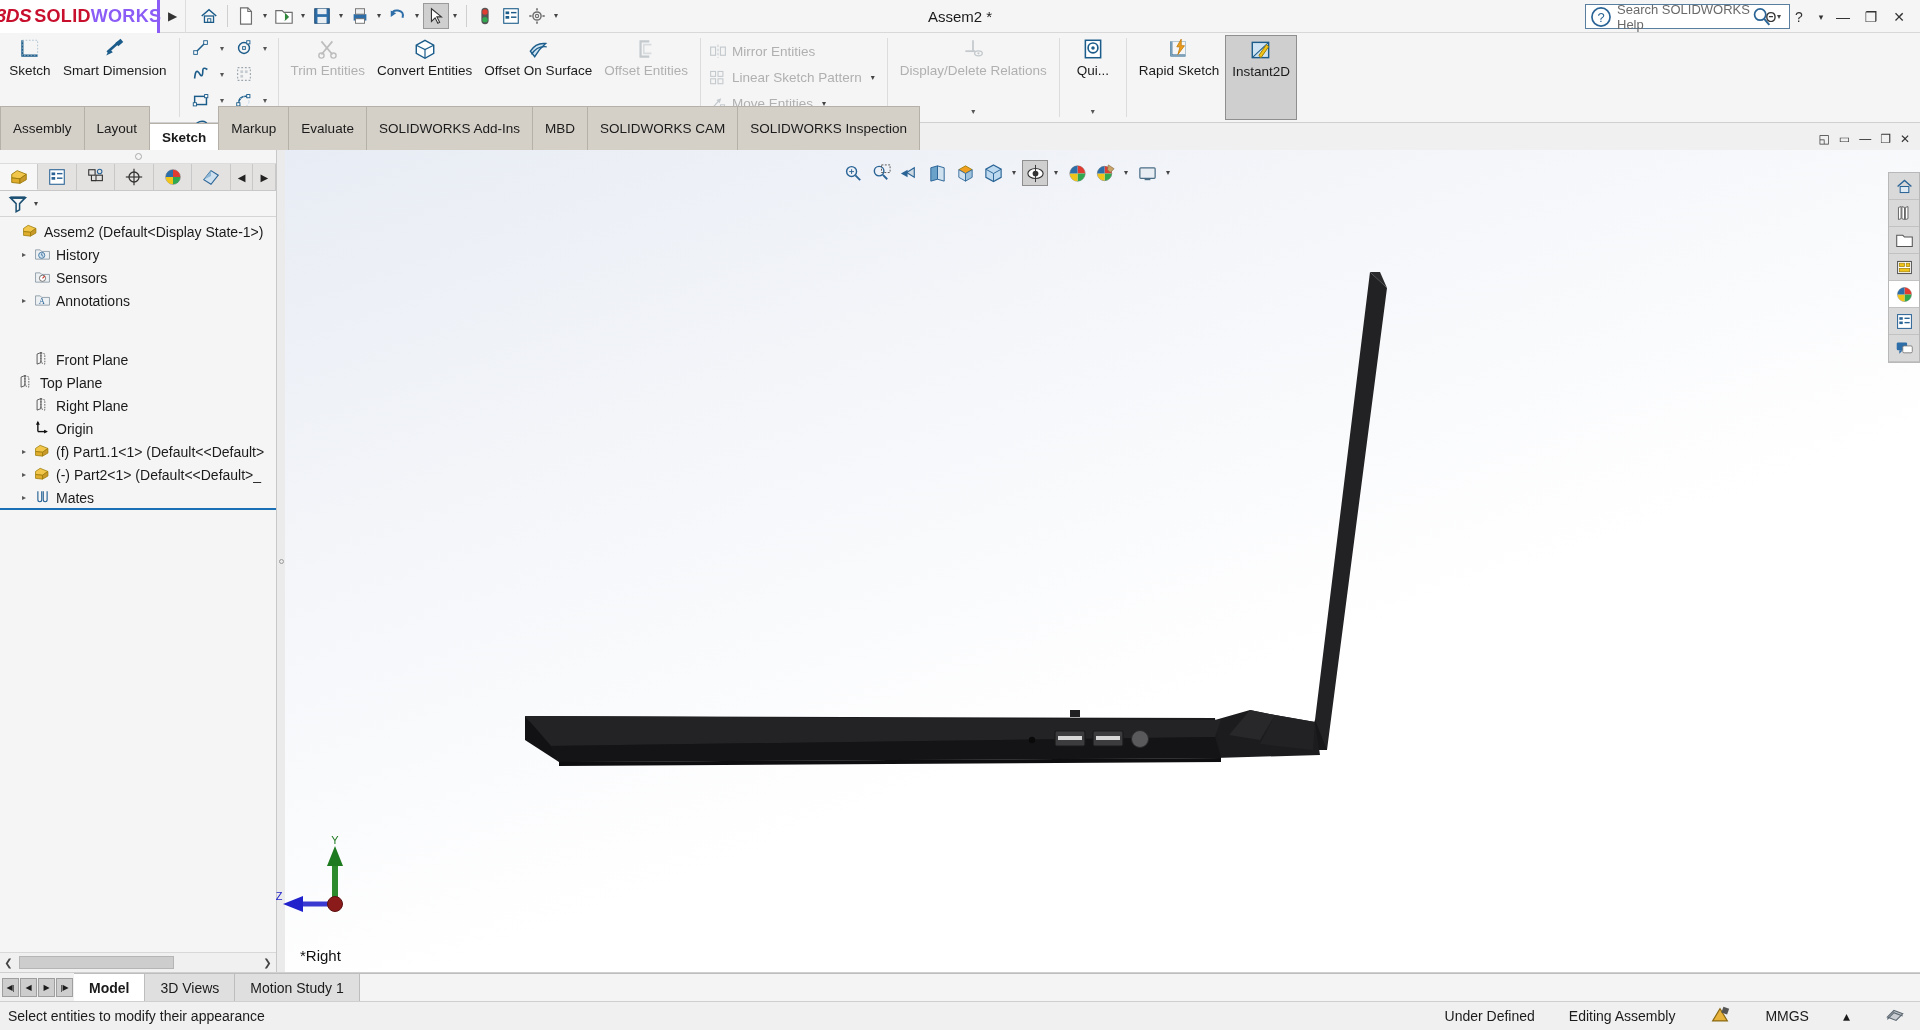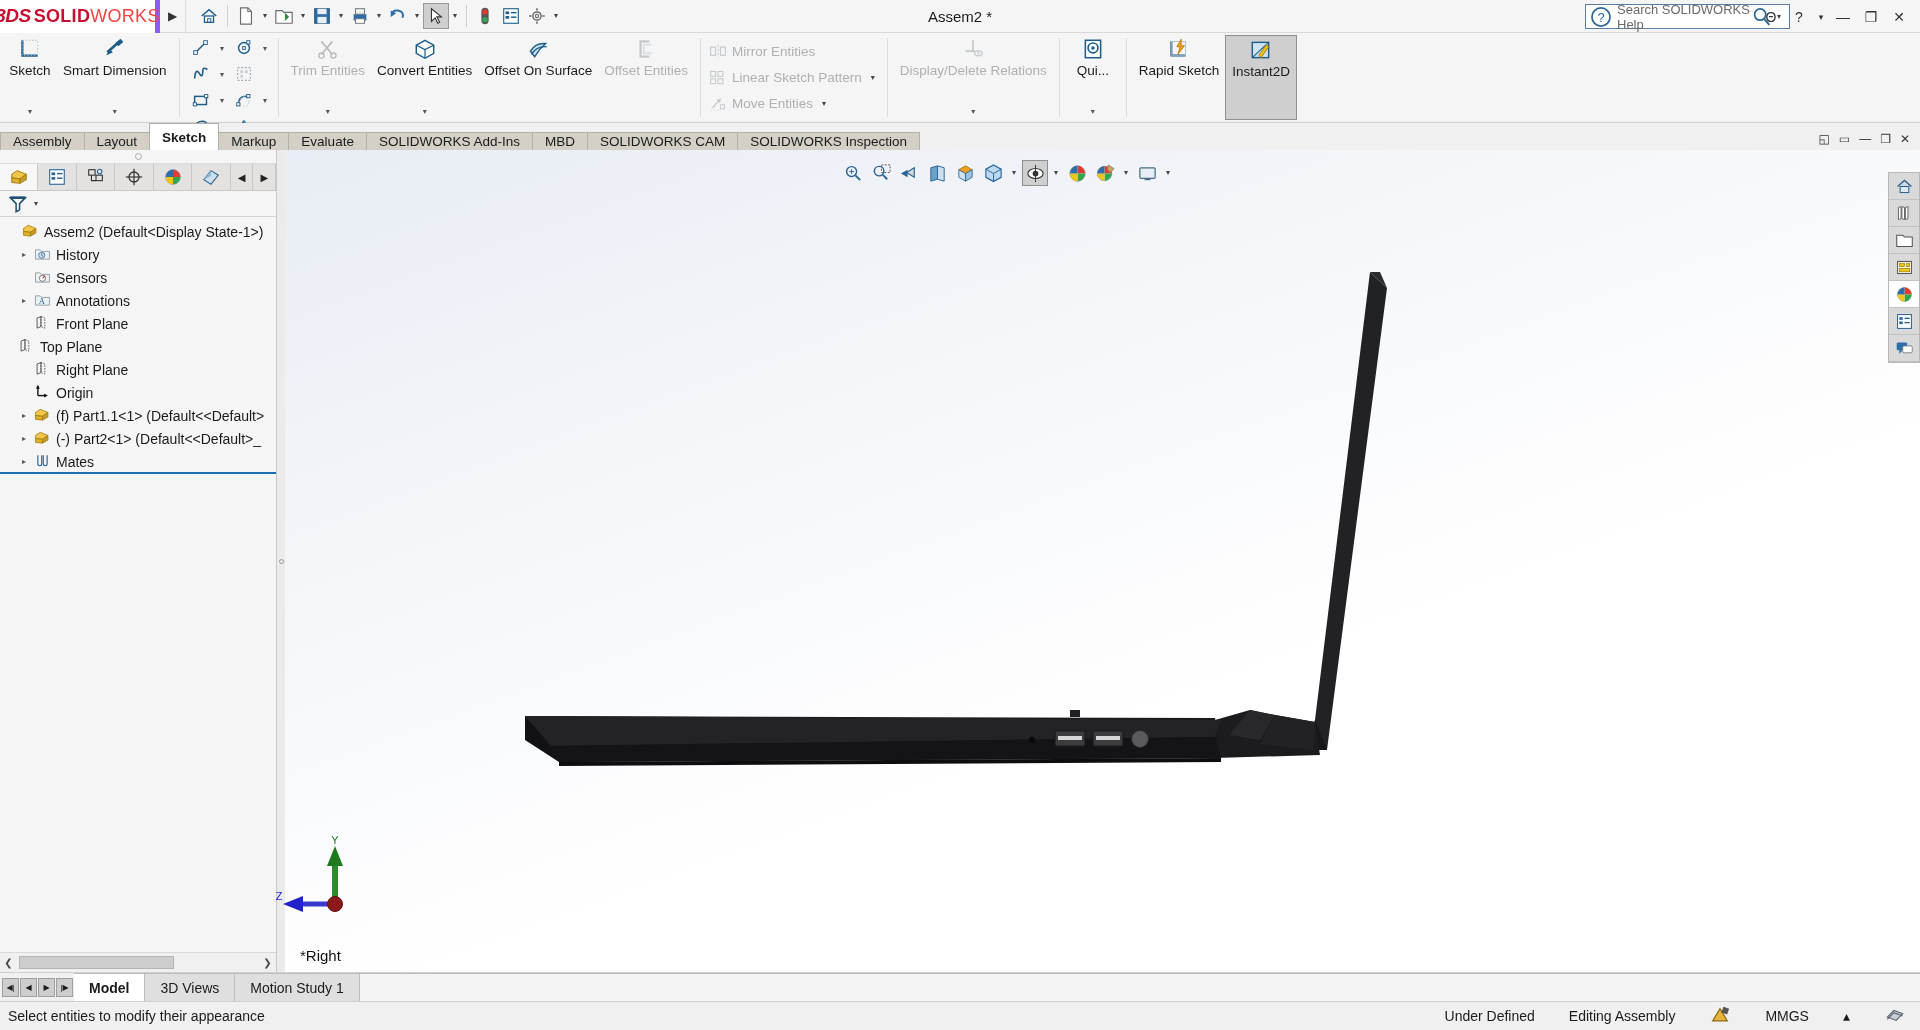--- a/index.html
+++ b/index.html
@@ -4,25 +4,25 @@
 <style>
   * { box-sizing: border-box; margin:0; padding:0; }
   html,body { width:1920px; height:1030px; overflow:hidden;
     font-family:"Liberation Sans", sans-serif; font-size:14px; color:#1b1b1b;
     background:#f0f0f0; -webkit-font-smoothing:antialiased; }
 
   
   #titlebar { position:absolute; left:0; top:0; width:1920px; height:33px;
     background:#f5f5f5; border-bottom:1px solid #d8d8d8; display:flex; align-items:center; }
   .logo-box { width:160px; height:33px; background:#fff; display:flex; align-items:center;
-     justify-content:center; border-right:5px solid #8b5cf6; }
+     justify-content:center; border-right:3px solid #8b5cf6; }
   .logo-ds { color:#c8102e; font-weight:bold; font-size:19px; letter-spacing:-0.5px;
      font-style:italic; font-family:"Liberation Sans",sans-serif; }
   .logo-sw { color:#c8102e; font-weight:bold; font-size:18px; letter-spacing:0.3px; margin-left:3px;}
-  .logo-wk { color:#ef4444; font-weight:normal; font-size:18px; letter-spacing:0.3px;}
+  .logo-wk { color:#8b5cf6; font-weight:bold; font-size:18px; letter-spacing:0.3px;}
   .tb-arrow { width:26px; height:33px; display:flex; align-items:center; justify-content:center;
      font-size:12px; color:#333; border-right:1px solid #ddd; }
   .tb-sep { width:1px; height:22px; background:#cfcfcf; margin:0 5px; }
   .tb-icons { display:flex; align-items:center; padding-left:10px; }
   .tbi { width:26px; height:26px; display:flex; align-items:center; justify-content:center;
      position:relative; }
   .tbi.sel { background:#cfcfcf; border:1px solid #9a9a9a; }
   .caret { font-size:8px; color:#444; width:12px; text-align:center; line-height:26px; }
   #doc-title { position:absolute; left:0; right:0; text-align:center; top:8px;
      font-size:15px; color:#1b1b1b; pointer-events:none; }
@@ -49,21 +49,21 @@
      align-items:center; }
   .sgcell { display:flex; align-items:center; justify-content:center; width:30px; height:26px; }
   .sgcaret { width:13px; text-align:center; font-size:8px; color:#555; }
   .txtrow { display:flex; align-items:center; height:26px; gap:5px; padding:0 2px; }
   .txtrow .tl { font-size:13.5px; color:#b0b0b0; white-space:nowrap; }
   .stackcol { display:flex; flex-direction:column; justify-content:center; }
 
   
   #cmdtabs { position:absolute; left:0; top:123px; width:1920px; height:27px;
      background:#f0f0f0; display:flex; align-items:flex-end; }
-  .ctab { height:18px; padding:0 12px; display:flex; align-items:center; font-size:13.5px;
+  .ctab { height:44px; padding:0 12px; display:flex; align-items:center; font-size:13.5px;
      background:#d4d0c8; border:1px solid #b5b1a9; border-bottom:none; margin-right:-1px;
      color:#1b1b1b; }
   .ctab.sel { background:#fff; font-weight:bold; height:27px; border-color:#b5b1a9; }
   .tabwinbtns { margin-left:auto; display:flex; align-items:center; gap:9px;
      padding-right:10px; padding-bottom:4px; color:#333; font-size:12px; }
 
   
   #leftpanel { position:absolute; left:0; top:150px; width:277px; bottom:58px;
      background:#f5f5f5; border-right:1px solid #c8c8c8; }
   #pp-handle { height:14px; display:flex; align-items:center; justify-content:center;
@@ -712,21 +712,21 @@
         <span class="ti">
           <span style="display: inline-flex;">
             <svg width="17" height="17" viewBox="0 0 22 22">
               <path d="M2 5 h6 l2 2 h10 v10 H2 Z" fill="#eef1f3" stroke="#7b8d99" stroke-width="1"></path>
               <text x="10" y="16" font-size="11" text-anchor="middle" fill="#2a6496" font-family="Liberation Serif">A</text>
             </svg>
           </span>
         </span>
         <span class="tlabel">Annotations</span>
       </div>
-      <div class="trow" style="padding-left: 16px;">
+      <div class="trow" style="padding-left: 16px; margin-top: 36px;">
         <span class="exp"></span>
         <span class="ti">
           <span style="display: inline-flex;">
             <svg width="17" height="17" viewBox="0 0 22 22">
               <polygon points="4,4 9,2 9,15 4,17" fill="none" stroke="#444" stroke-width="1.1"></polygon>
               <polygon points="9,2 14,4 14,17 9,15" fill="none" stroke="#444" stroke-width="1.1" stroke-dasharray="2 1.5"></polygon>
             </svg>
           </span>
         </span>
         <span class="tlabel">Front Plane</span>

